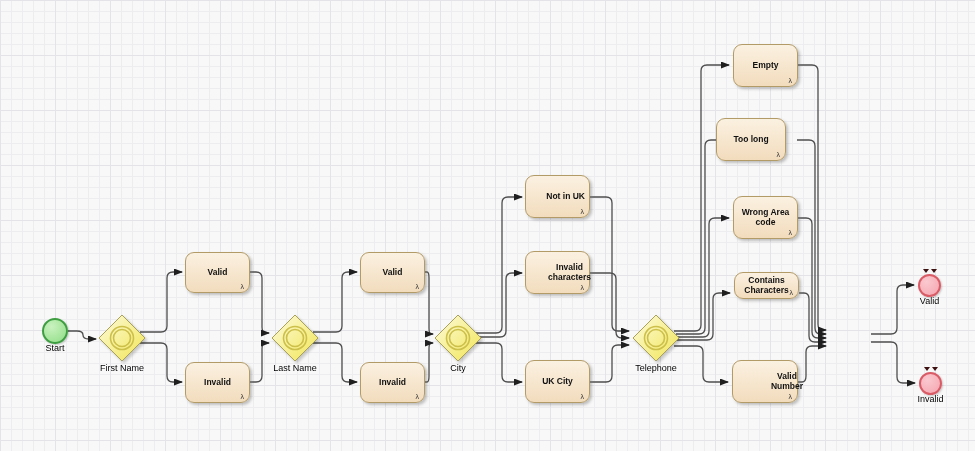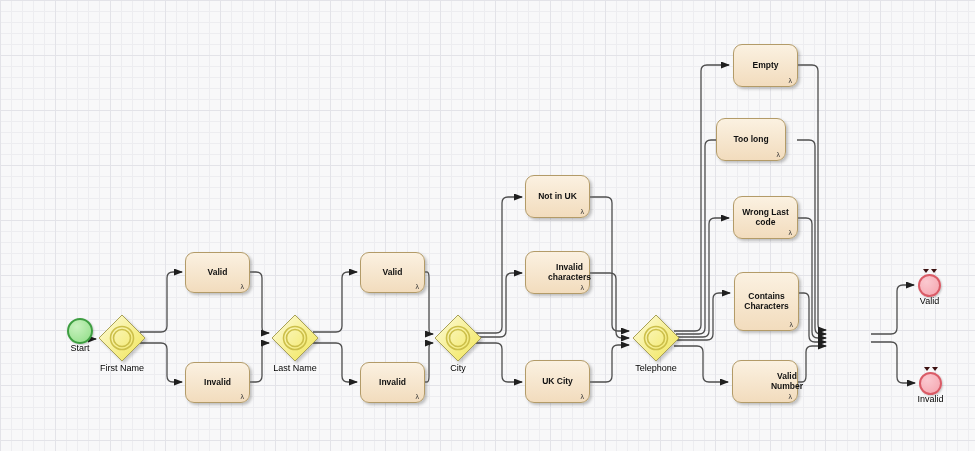--- a/index.html
+++ b/index.html
@@ -36,21 +36,20 @@
   .shape-label{
     position:absolute;top:calc(100% + 1px);left:50%;transform:translateX(-50%);
     font-size:9px;color:#000;white-space:nowrap;text-align:center;
     text-shadow:0 0 2px #fff,0 0 2px #fff;
   }
   .event{box-sizing:border-box;border-radius:50%;}
   .event.start{
     background:radial-gradient(circle at 35% 30%,#c9f2bf,#8fdd86);
     border:2px solid var(--start-border);
     box-shadow:1px 1px 2px rgba(0,0,0,0.2);
-    margin-left:25px;
   }
   .event.end{
     background:radial-gradient(circle at 35% 30%,#fbc9d0,#f4a4ae);
     border:2px solid var(--end-border);
     box-shadow:1px 1px 2px rgba(0,0,0,0.2);
   }
   .end-markers{
     position:absolute;top:-7px;left:50%;transform:translateX(-50%);
     display:flex;gap:2px;
   }
@@ -141,21 +140,21 @@
         <span class="lambda">λ</span>
       </div>
       <div class="node gateway" style="left: 434px; top: 314px; width: 48px; height: 48px;">
         <svg width="48" height="48" viewBox="0 0 48 48">
           <polygon points="24,1 47,24 24,47 1,24" fill="url(#gwGrad)" stroke="#a9a157" stroke-width="1"></polygon>
           <circle cx="24" cy="24" r="11.5" fill="none" stroke="#ccbf4a" stroke-width="1.6"></circle>
           <circle cx="24" cy="24" r="8.5" fill="none" stroke="#ccbf4a" stroke-width="1.6"></circle>
         </svg>
         <div class="shape-label">City</div>
       </div>
-      <div class="node task" style="left: 525px; top: 175px; width: 65px; height: 43px;">
+      <div class="node task" style="left: 525px; top: 175px; width: 65px; height: 43px; justify-content: flex-end;">
         <span>Not in UK</span>
         <span class="lambda">λ</span>
       </div>
       <div class="node task" style="left: 525px; top: 251px; width: 65px; height: 43px; padding-left: 28px;">
         <span>Invalid characters</span>
         <span class="lambda">λ</span>
       </div>
       <div class="node task" style="left: 525px; top: 360px; width: 65px; height: 43px; align-items: center;">
         <span>UK City</span>
         <span class="lambda">λ</span>
@@ -170,24 +169,24 @@
       </div>
       <div class="node task" style="left: 733px; top: 44px; width: 65px; height: 43px; align-items: center;">
         <span>Empty</span>
         <span class="lambda">λ</span>
       </div>
       <div class="node task" style="left: 700px; top: 118px; width: 70px; height: 43px; margin-left: 16px;">
         <span>Too long</span>
         <span class="lambda">λ</span>
       </div>
       <div class="node task" style="left: 733px; top: 196px; width: 65px; height: 43px;">
-        <span>Wrong Last code</span>
-        <span class="lambda">λ</span>
-      </div>
-      <div class="node task" style="left: 734px; top: 272px; width: 65px; height: 59px;">
+        <span>Wrong Area code</span>
+        <span class="lambda">λ</span>
+      </div>
+      <div class="node task" style="left: 734px; top: 272px; width: 65px; height: 27px;">
         <span>Contains Characters</span>
         <span class="lambda">λ</span>
       </div>
       <div class="node task" style="left: 732px; top: 360px; width: 66px; height: 43px; padding-left: 48px;">
         <span>Valid Number</span>
         <span class="lambda">λ</span>
       </div>
       <div class="node event end" style="left: 918px; top: 274px; width: 23px; height: 23px;">
         <div class="end-markers">
           <span class="tri"></span>

